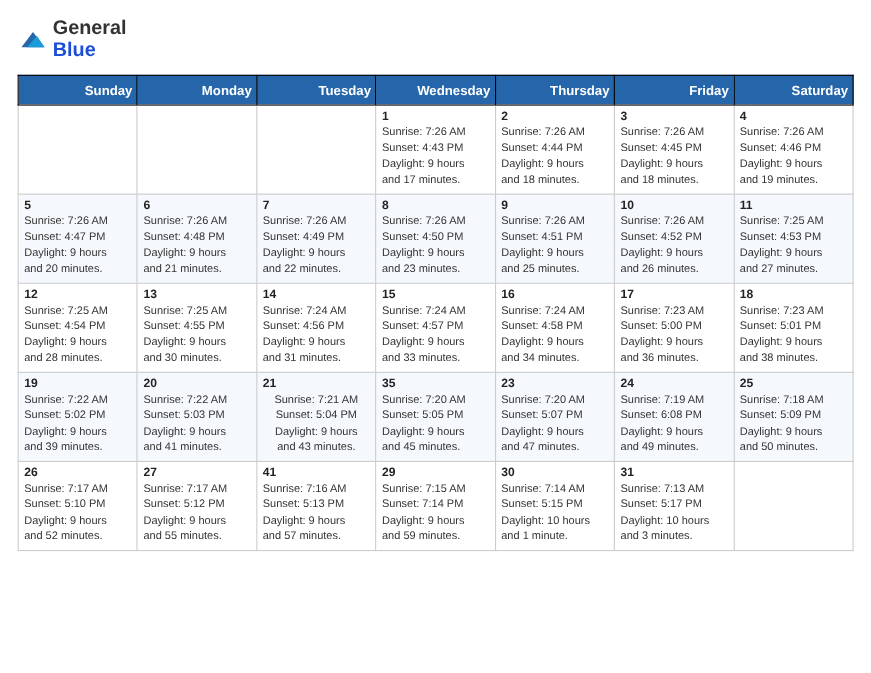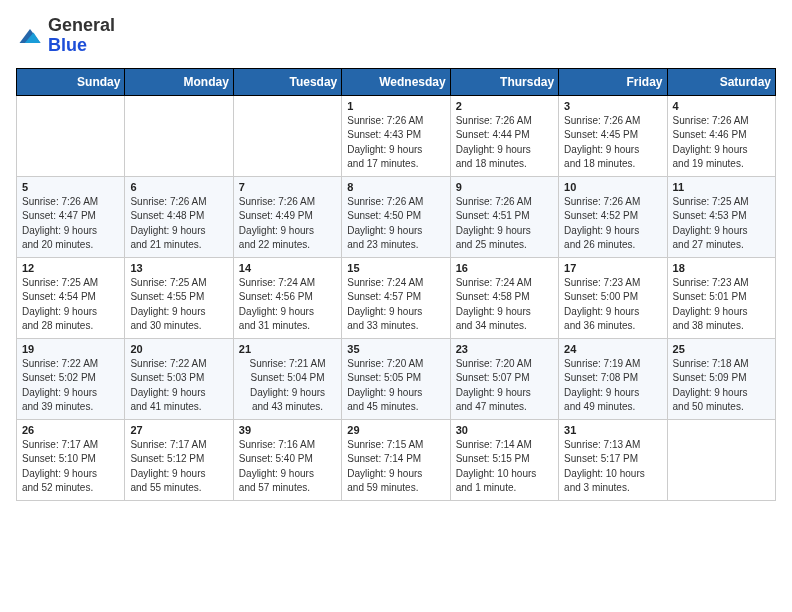--- a/index.html
+++ b/index.html
@@ -284,21 +284,21 @@
         <td>
           <span class="day-num">23</span>
           <div class="day-info" style="white-space: pre-line;">Sunrise: 7:20 AM
 Sunset: 5:07 PM
 Daylight: 9 hours
 and 47 minutes.</div>
         </td>
         <td>
           <span class="day-num">24</span>
           <div class="day-info" style="white-space: pre-line;">Sunrise: 7:19 AM
-Sunset: 7:08 PM
+Sunset: 6:08 PM
 Daylight: 9 hours
 and 49 minutes.</div>
         </td>
         <td>
           <span class="day-num">25</span>
           <div class="day-info" style="white-space: pre-line;">Sunrise: 7:18 AM
 Sunset: 5:09 PM
 Daylight: 9 hours
 and 50 minutes.</div>
         </td>
@@ -312,23 +312,23 @@
 and 52 minutes.</div>
         </td>
         <td>
           <span class="day-num">27</span>
           <div class="day-info" style="white-space: pre-line;">Sunrise: 7:17 AM
 Sunset: 5:12 PM
 Daylight: 9 hours
 and 55 minutes.</div>
         </td>
         <td>
-          <span class="day-num">39</span>
+          <span class="day-num">41</span>
           <div class="day-info" style="white-space: pre-line;">Sunrise: 7:16 AM
-Sunset: 5:40 PM
+Sunset: 5:13 PM
 Daylight: 9 hours
 and 57 minutes.</div>
         </td>
         <td>
           <span class="day-num">29</span>
           <div class="day-info" style="white-space: pre-line;">Sunrise: 7:15 AM
 Sunset: 7:14 PM
 Daylight: 9 hours
 and 59 minutes.</div>
         </td>

